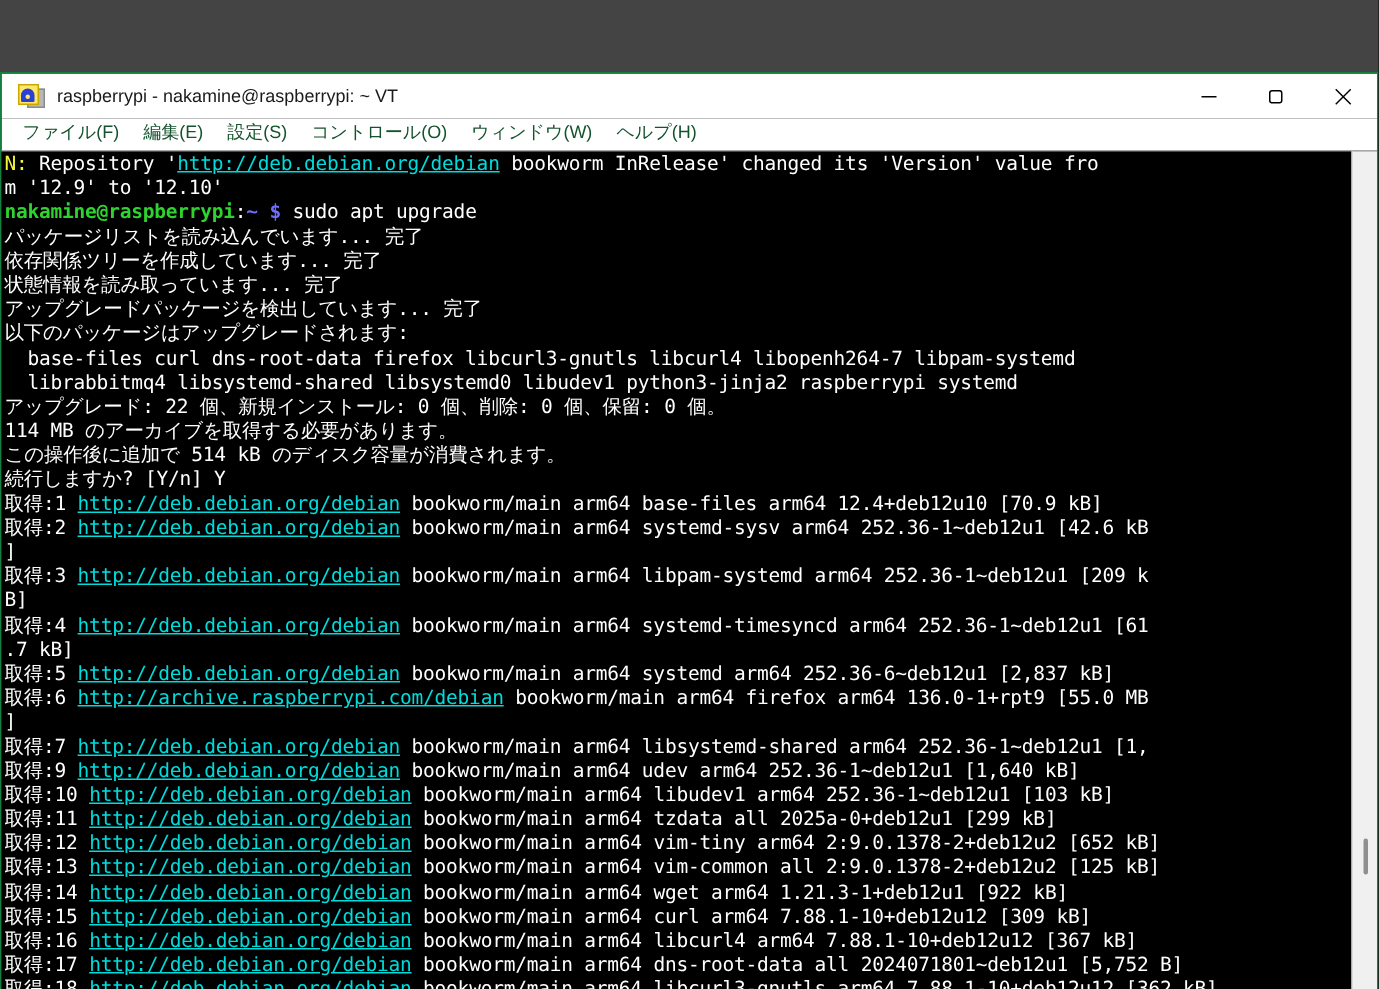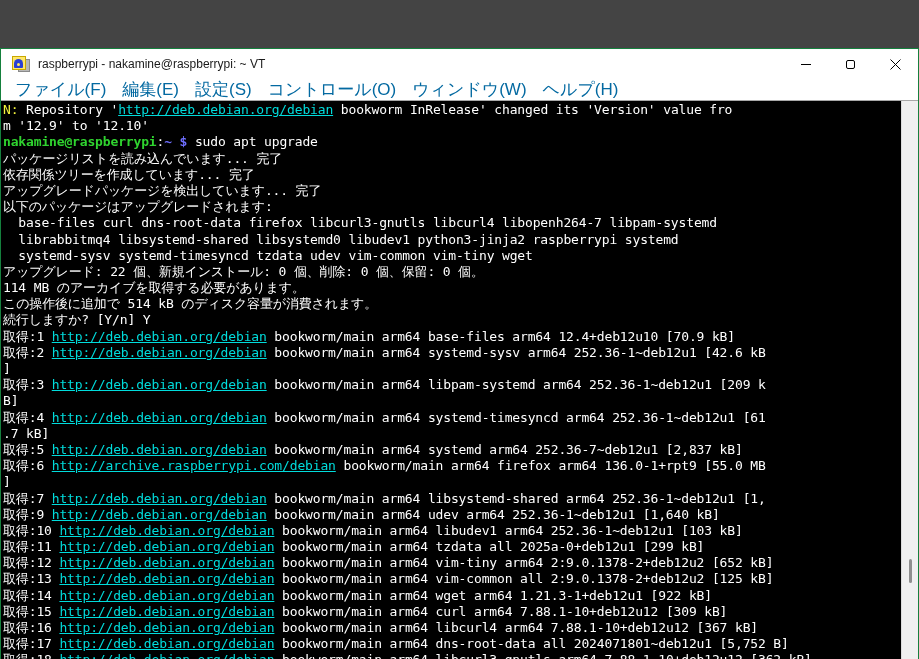--- a/index.html
+++ b/index.html
@@ -22,21 +22,21 @@
   .app-icon .hole { position:absolute; left:5px; top:7px; width:3px; height:3px; background:#ffe76a; border-radius:2px; }
   .title-text { white-space:nowrap; }
   .win-controls { margin-left:auto; display:flex; height:100%; }
   .win-btn { width:45px; height:100%; display:flex; align-items:center; justify-content:center; }
   .glyph-min { width:10px; height:1px; background:#000; }
   .glyph-max { width:9px; height:9px; border:1px solid #000; border-radius:2px; }
   
   .menubar {
     position:absolute; top:30px; left:0; right:0; height:22px;
     background:var(--menubar-bg); border-bottom:1px solid #a8a8a8;
-    display:flex; align-items:flex-start; font-size:17px; color:#0369a1; padding-left:6px;
+    display:flex; align-items:flex-end; font-size:12px; color:#14532d; padding-left:6px;
   }
   .menu-item { padding:0 8px; height:22px; line-height:21px; white-space:nowrap; }
   
   .terminal {
     position:absolute; top:52px; left:0; right:17px; bottom:0;
     background:var(--term-bg); overflow:hidden; padding:1px 0 0 2px;
     font-family:"DejaVu Sans Mono", monospace; font-size:13px; line-height:16.2px;
     letter-spacing:-0.15px; color:var(--term-fg);
   }
   .t-line { white-space:pre; height:16.2px; }
@@ -89,37 +89,37 @@
       <span class="menu-item">ウィンドウ(W)</span>
       <span class="menu-item">ヘルプ(H)</span>
     </div>
 
   <div class="terminal" id="terminal">
       <div class="t-line"><span class="seg-y">N:</span><span class="seg-d"> Repository '</span><span class="seg-u">http://deb.debian.org/debian</span><span class="seg-d"> bookworm InRelease' changed its 'Version' value fro</span></div>
       <div class="t-line"><span class="seg-d">m '12.9' to '12.10'</span></div>
       <div class="t-line"><span class="seg-g">nakamine@raspberrypi</span><span class="seg-d">:</span><span class="seg-b">~ $</span><span class="seg-d"> sudo apt upgrade</span></div>
       <div class="t-line"><span class="seg-d">パッケージリストを読み込んでいます... 完了</span></div>
       <div class="t-line"><span class="seg-d">依存関係ツリーを作成しています... 完了</span></div>
+      <div class="t-line"><span class="seg-d">状態情報を読み取っています... 完了</span></div>
       <div class="t-line"><span class="seg-d">アップグレードパッケージを検出しています... 完了</span></div>
       <div class="t-line"><span class="seg-d">以下のパッケージはアップグレードされます:</span></div>
       <div class="t-line"><span class="seg-d">  base-files curl dns-root-data firefox libcurl3-gnutls libcurl4 libopenh264-7 libpam-systemd</span></div>
       <div class="t-line"><span class="seg-d">  librabbitmq4 libsystemd-shared libsystemd0 libudev1 python3-jinja2 raspberrypi systemd</span></div>
-      <div class="t-line"><span class="seg-d">  systemd-sysv systemd-timesyncd tzdata udev vim-common vim-tiny wget</span></div>
       <div class="t-line"><span class="seg-d">アップグレード: 22 個、新規インストール: 0 個、削除: 0 個、保留: 0 個。</span></div>
       <div class="t-line"><span class="seg-d">114 MB のアーカイブを取得する必要があります。</span></div>
       <div class="t-line"><span class="seg-d">この操作後に追加で 514 kB のディスク容量が消費されます。</span></div>
       <div class="t-line"><span class="seg-d">続行しますか? [Y/n] Y</span></div>
       <div class="t-line"><span class="seg-d">取得:1 </span><span class="seg-u">http://deb.debian.org/debian</span><span class="seg-d"> bookworm/main arm64 base-files arm64 12.4+deb12u10 [70.9 kB]</span></div>
       <div class="t-line"><span class="seg-d">取得:2 </span><span class="seg-u">http://deb.debian.org/debian</span><span class="seg-d"> bookworm/main arm64 systemd-sysv arm64 252.36-1~deb12u1 [42.6 kB</span></div>
       <div class="t-line"><span class="seg-d">]</span></div>
       <div class="t-line"><span class="seg-d">取得:3 </span><span class="seg-u">http://deb.debian.org/debian</span><span class="seg-d"> bookworm/main arm64 libpam-systemd arm64 252.36-1~deb12u1 [209 k</span></div>
       <div class="t-line"><span class="seg-d">B]</span></div>
       <div class="t-line"><span class="seg-d">取得:4 </span><span class="seg-u">http://deb.debian.org/debian</span><span class="seg-d"> bookworm/main arm64 systemd-timesyncd arm64 252.36-1~deb12u1 [61</span></div>
       <div class="t-line"><span class="seg-d">.7 kB]</span></div>
-      <div class="t-line"><span class="seg-d">取得:5 </span><span class="seg-u">http://deb.debian.org/debian</span><span class="seg-d"> bookworm/main arm64 systemd arm64 252.36-7~deb12u1 [2,837 kB]</span></div>
+      <div class="t-line"><span class="seg-d">取得:5 </span><span class="seg-u">http://deb.debian.org/debian</span><span class="seg-d"> bookworm/main arm64 systemd arm64 252.36-6~deb12u1 [2,837 kB]</span></div>
       <div class="t-line"><span class="seg-d">取得:6 </span><span class="seg-u">http://archive.raspberrypi.com/debian</span><span class="seg-d"> bookworm/main arm64 firefox arm64 136.0-1+rpt9 [55.0 MB</span></div>
       <div class="t-line"><span class="seg-d">]</span></div>
       <div class="t-line"><span class="seg-d">取得:7 </span><span class="seg-u">http://deb.debian.org/debian</span><span class="seg-d"> bookworm/main arm64 libsystemd-shared arm64 252.36-1~deb12u1 [1,</span></div>
       <div class="t-line"><span class="seg-d">取得:9 </span><span class="seg-u">http://deb.debian.org/debian</span><span class="seg-d"> bookworm/main arm64 udev arm64 252.36-1~deb12u1 [1,640 kB]</span></div>
       <div class="t-line"><span class="seg-d">取得:10 </span><span class="seg-u">http://deb.debian.org/debian</span><span class="seg-d"> bookworm/main arm64 libudev1 arm64 252.36-1~deb12u1 [103 kB]</span></div>
       <div class="t-line"><span class="seg-d">取得:11 </span><span class="seg-u">http://deb.debian.org/debian</span><span class="seg-d"> bookworm/main arm64 tzdata all 2025a-0+deb12u1 [299 kB]</span></div>
       <div class="t-line"><span class="seg-d">取得:12 </span><span class="seg-u">http://deb.debian.org/debian</span><span class="seg-d"> bookworm/main arm64 vim-tiny arm64 2:9.0.1378-2+deb12u2 [652 kB]</span></div>
       <div class="t-line"><span class="seg-d">取得:13 </span><span class="seg-u">http://deb.debian.org/debian</span><span class="seg-d"> bookworm/main arm64 vim-common all 2:9.0.1378-2+deb12u2 [125 kB]</span></div>
       <div class="t-line"><span class="seg-d">取得:14 </span><span class="seg-u">http://deb.debian.org/debian</span><span class="seg-d"> bookworm/main arm64 wget arm64 1.21.3-1+deb12u1 [922 kB]</span></div>
       <div class="t-line"><span class="seg-d">取得:15 </span><span class="seg-u">http://deb.debian.org/debian</span><span class="seg-d"> bookworm/main arm64 curl arm64 7.88.1-10+deb12u12 [309 kB]</span></div>

